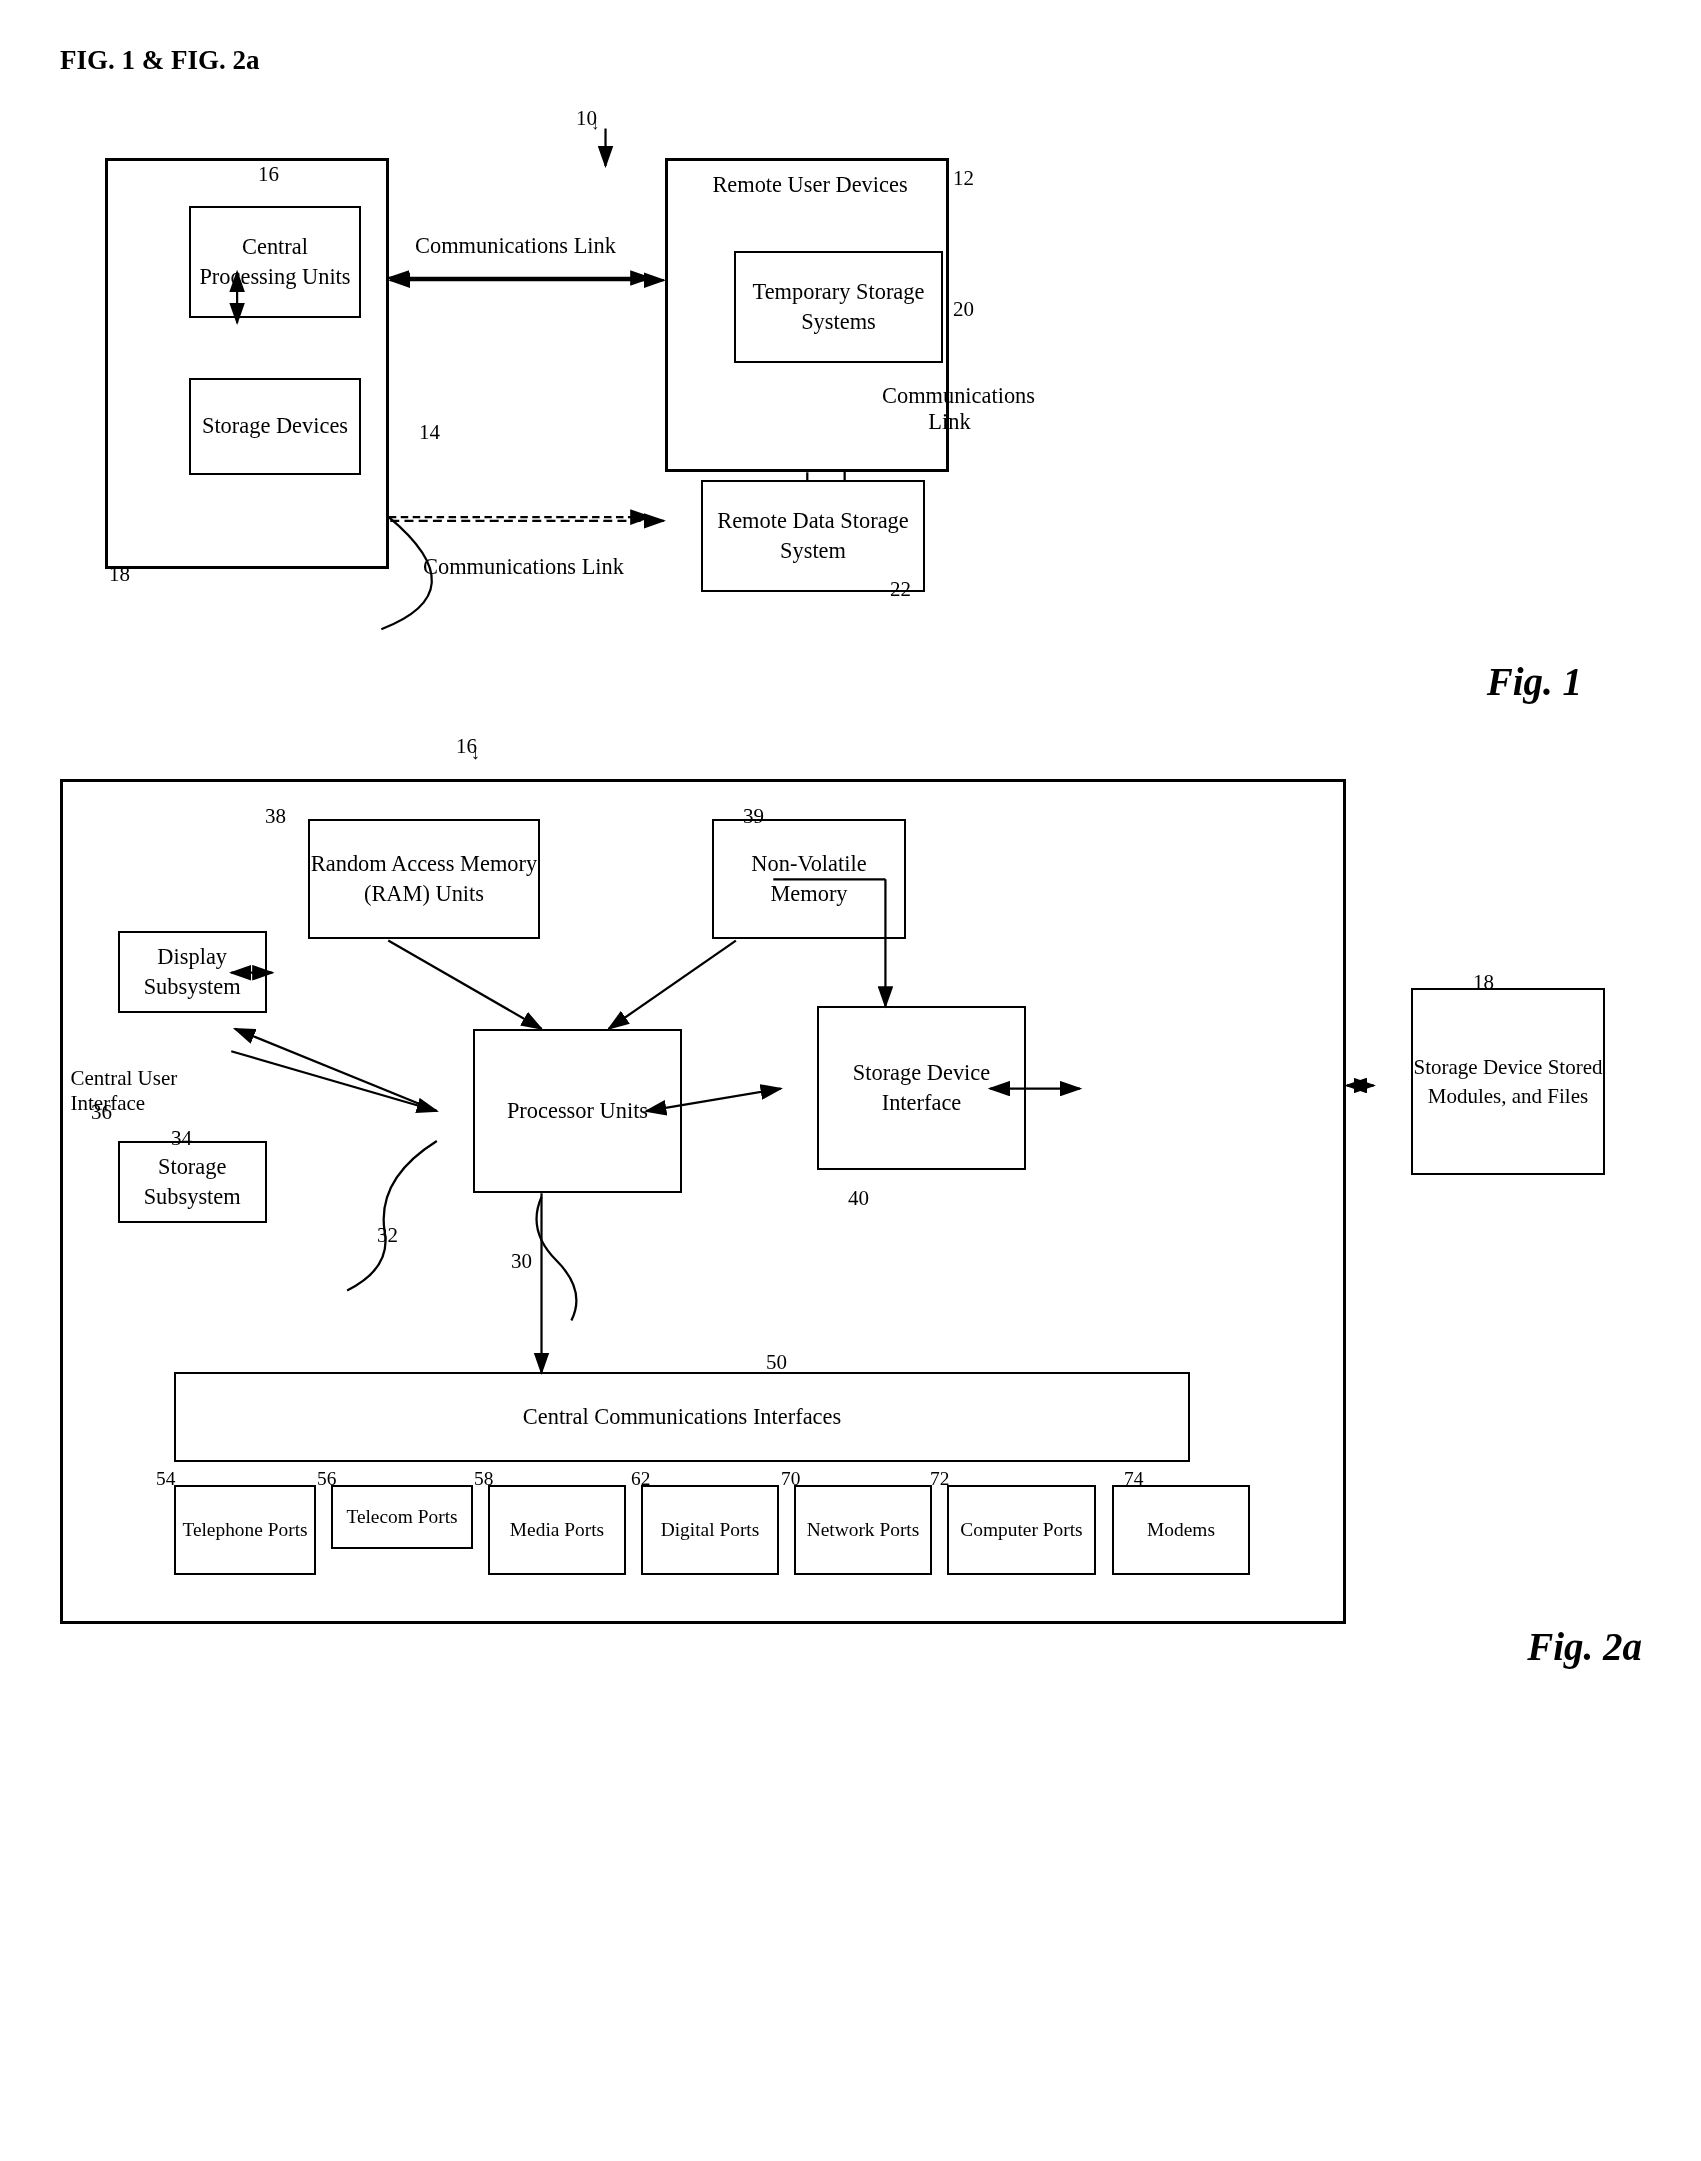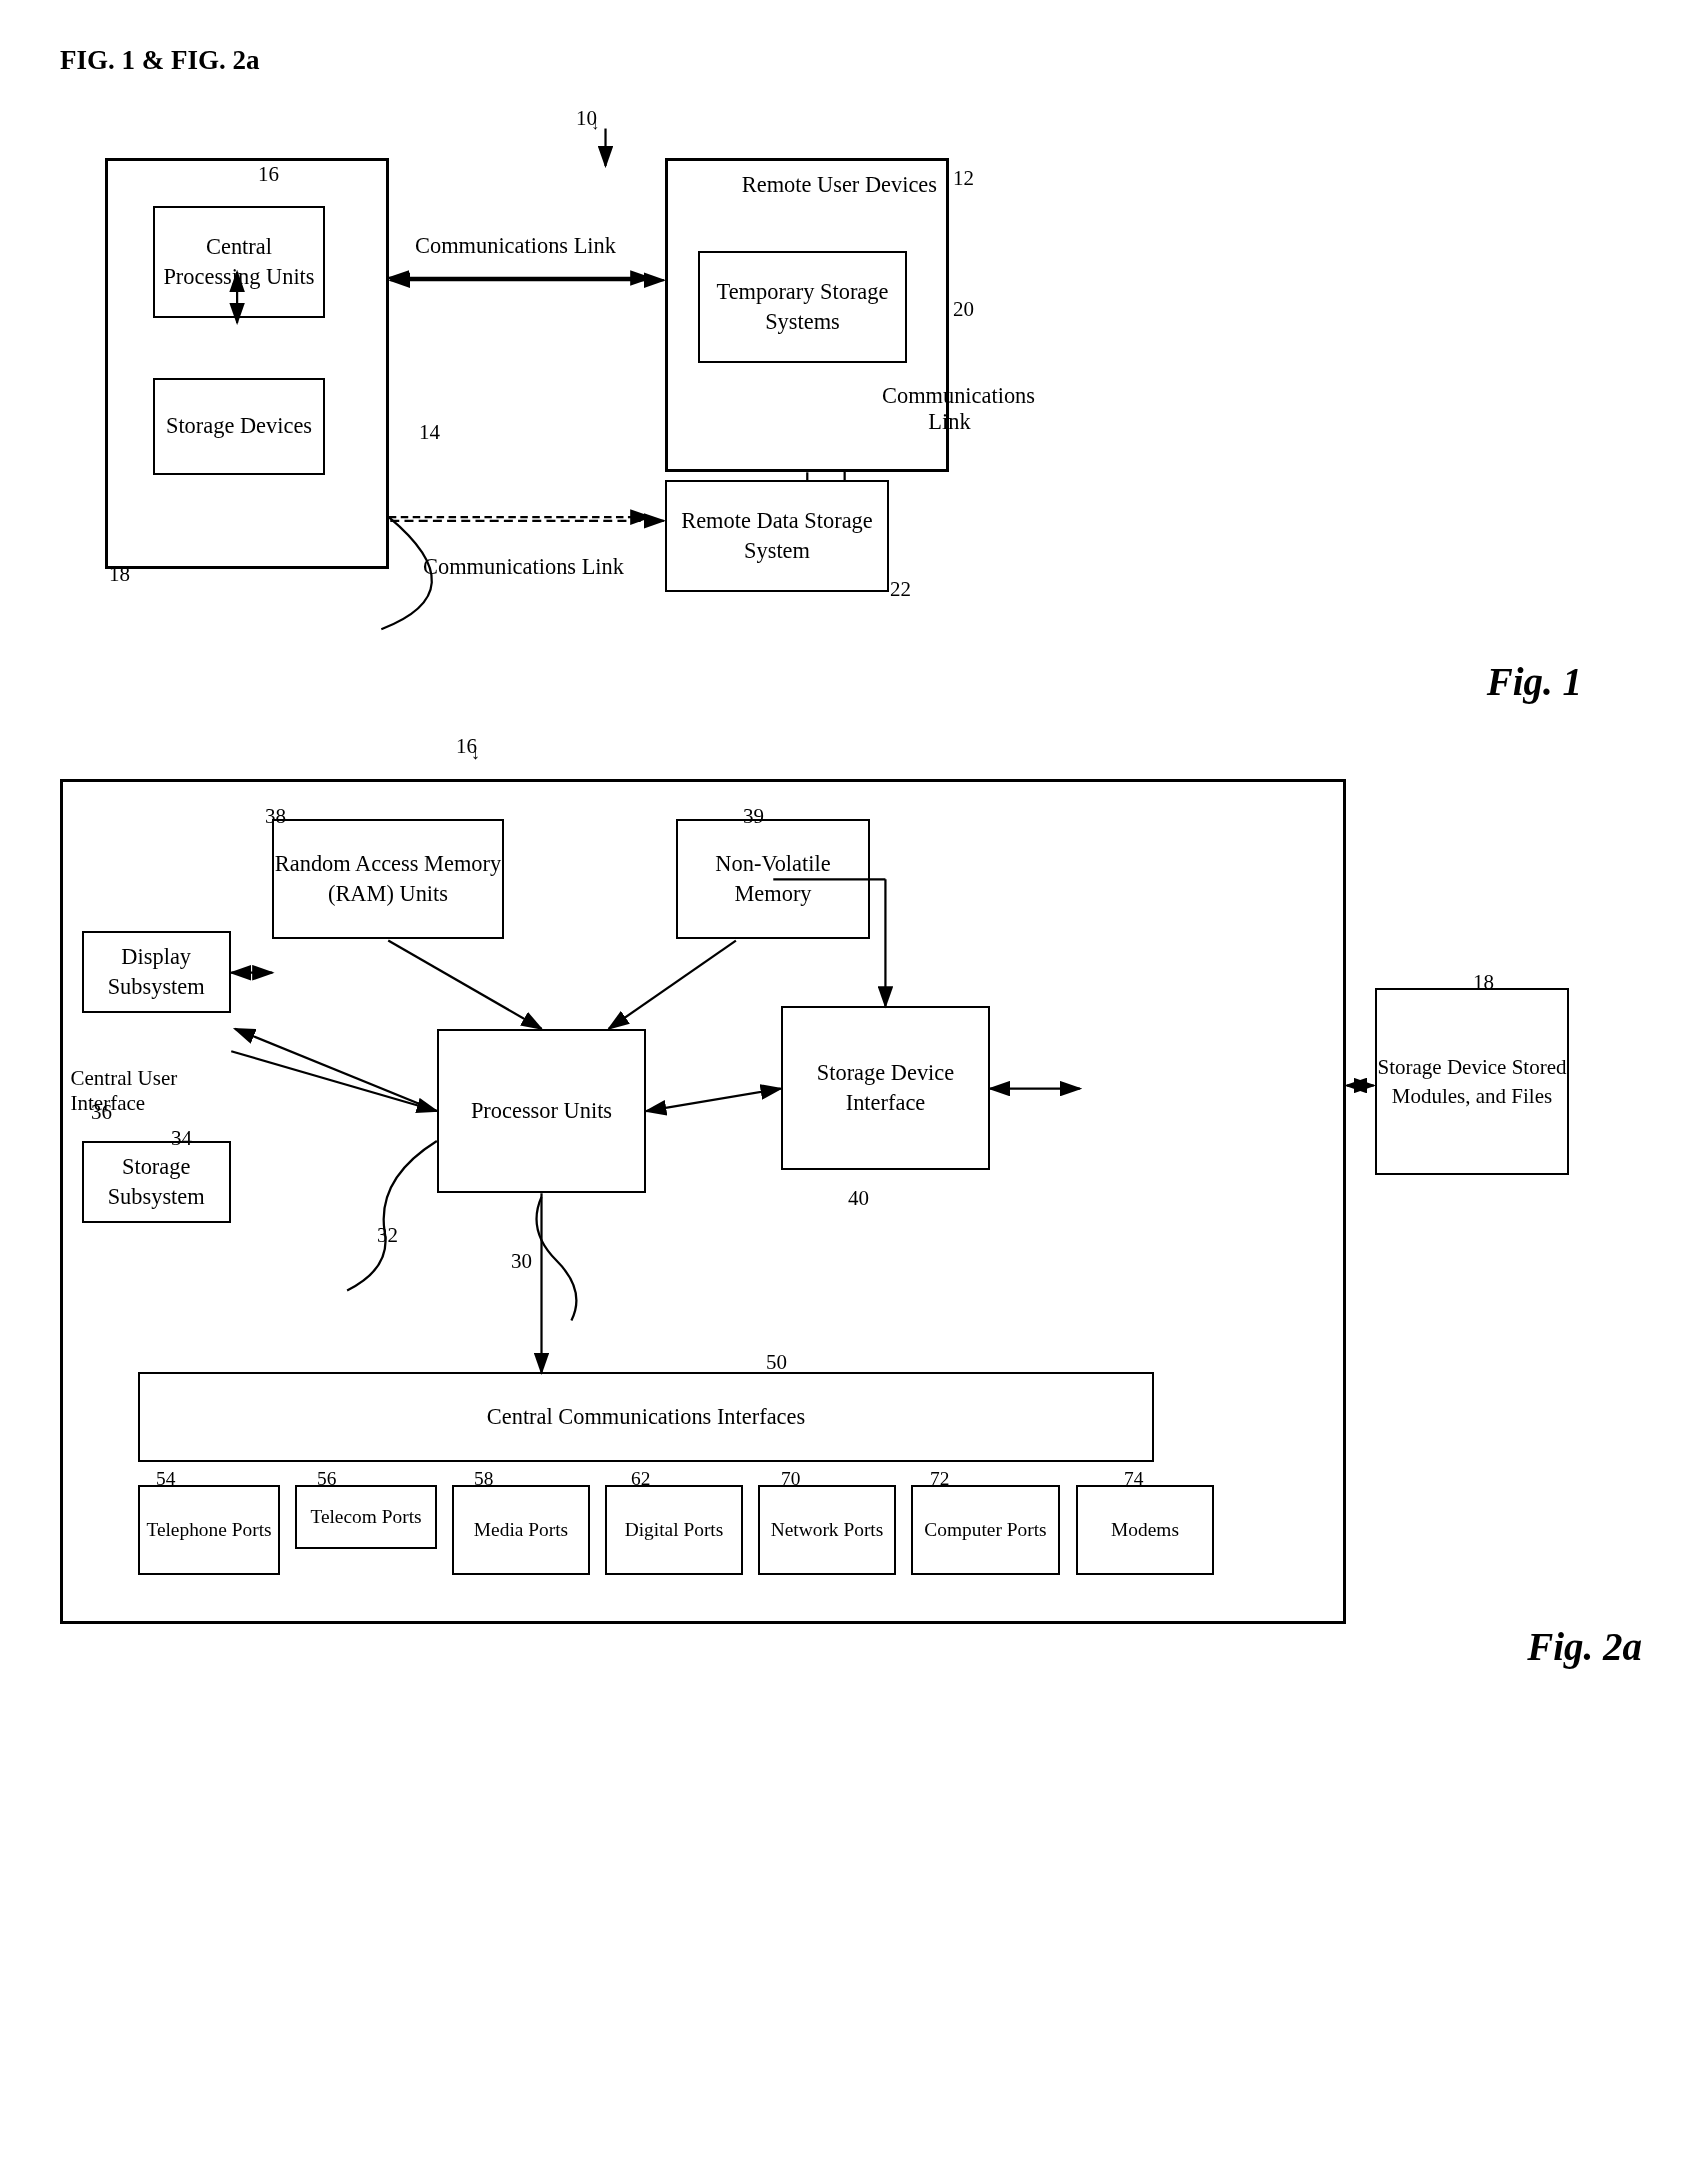--- a/index.html
+++ b/index.html
@@ -38,20 +38,21 @@
     .box {
       position: absolute;
       border: 2.2px solid #000;
       background: #fff;
       display: flex;
       align-items: center;
       justify-content: center;
       text-align: center;
       font-size: 22.4px;
       line-height: 1.35;
+      margin-left: 36px;
     }
     .outer-box {
       position: absolute;
       border: 3px solid #000;
       background: #fff;
     }
     .fig-title {
       position: absolute;
       font-size: 39px;
       font-style: italic;
@@ -127,21 +128,21 @@
     <div class="ref-num" style="left:49px;top:456px;">18</div>
 
     <div style="position:absolute;left:351px;top:127px;font-size:22.4px;text-align:center;width:209px;">
       <span>Communications Link</span>
     </div>
 
     <div class="ref-num" style="left:359px;top:314px;">14</div>
 
     <div class="outer-box" style="left:605px;top:52px;width:284px;height:314px;">
 
-      <div style="position:absolute;left:15px;top:11.2px;font-size:22.4px;text-align:right;width:254px;">
+      <div style="position:absolute;left:15px;top:11.2px;font-size:22.4px;text-align:center;width:254px;">
         <span>Remote User Devices</span>
       </div>
 
       <div class="box" style="left:30px;top:90px;width:209px;height:112px;">
         <span>Temporary Storage Systems</span>
       </div>
     </div>
 
     <div class="ref-num" style="left:893px;top:60px;">12</div>
 

